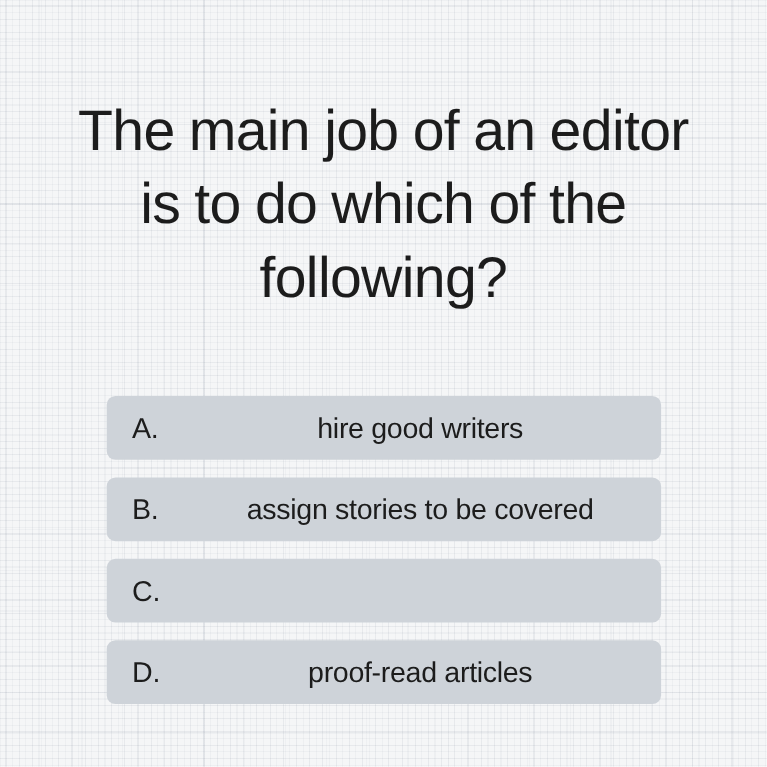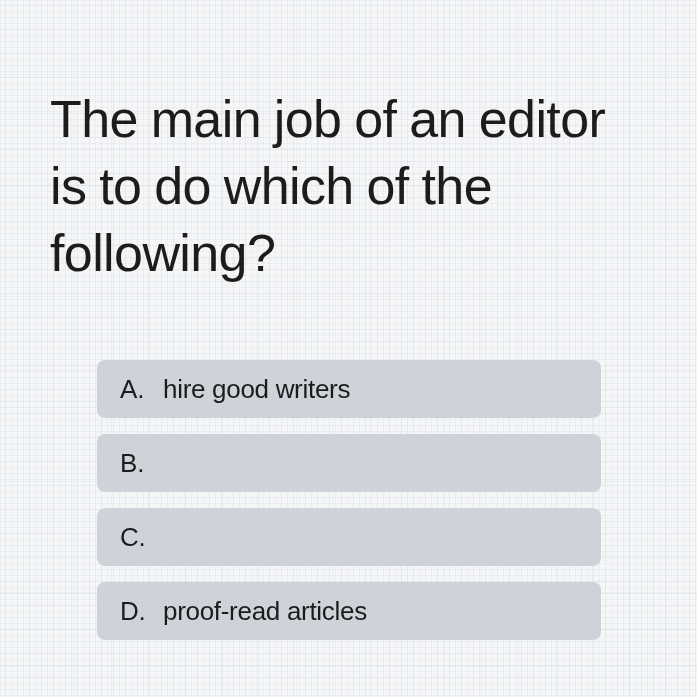--- a/index.html
+++ b/index.html
@@ -62,21 +62,21 @@
       );
     background-blend-mode: multiply, multiply, normal, normal;
   }
 
   
   #question-block {
     position: absolute;
     left: 50px;
     top: 86px;
     width: 597px;
-    text-align: left;
+    text-align: center;
   }
   #question-text {
     margin: 0;
     font-family: "Liberation Sans", sans-serif;
     font-size: 52px;
     line-height: 67px;
     font-weight: 400;
     letter-spacing: -0.6px;
     color: #1c1c1c;
     word-spacing: -1px;
@@ -114,40 +114,42 @@
     letter-spacing: -0.2px;
   }
   .option-text {
     flex: 1 1 auto;
     font-family: "Liberation Sans", sans-serif;
     font-size: 26px;
     font-weight: 400;
     color: #1c1c1c;
     letter-spacing: -0.3px;
     white-space: nowrap;
+    text-align: center;
   }
 </style>
 </head>
 <body>
 
 <div id="quiz-card">
 
   <div id="question-block">
     <p id="question-text">The main job of an editor is to do which of the following?</p>
   </div>
 
   <div id="options-list">
 
     <div class="option-row">
       <span class="option-letter">A.</span>
       <span class="option-text">hire good writers</span>
     </div>
 
     <div class="option-row">
       <span class="option-letter">B.</span>
+      <span class="option-text">assign stories to be covered</span>
     </div>
 
     <div class="option-row">
       <span class="option-letter">C.</span>
     </div>
 
     <div class="option-row">
       <span class="option-letter">D.</span>
       <span class="option-text">proof-read articles</span>
     </div>

